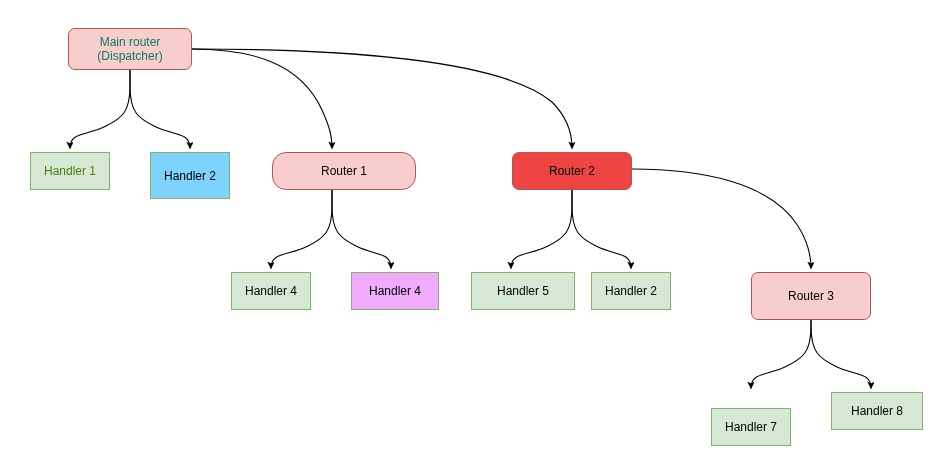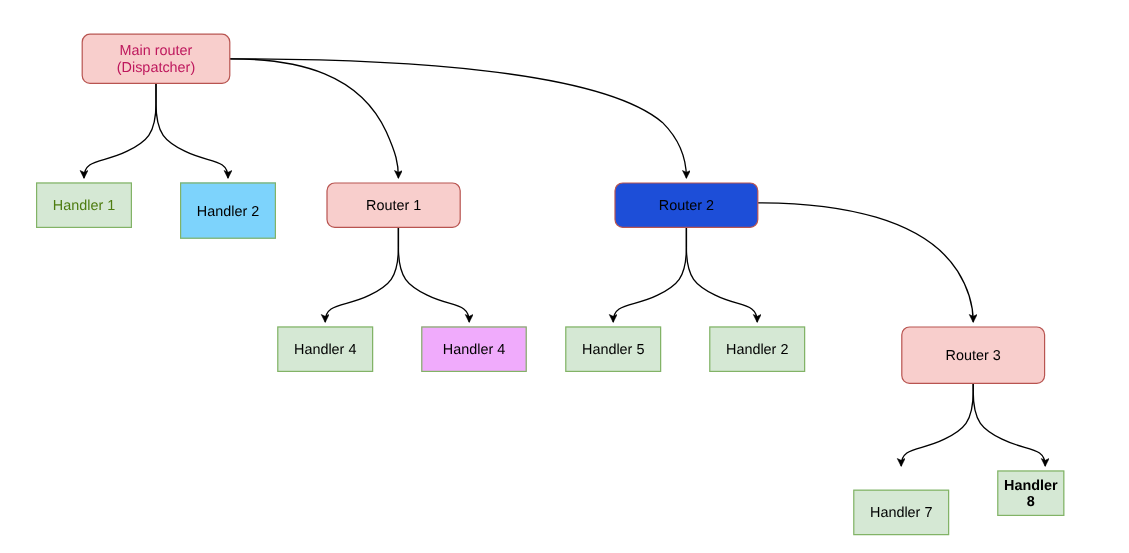--- a/index.html
+++ b/index.html
@@ -71,52 +71,52 @@
         <path d="M 332 190 L 332 206 C 332 232 340 238 356 246 C 376 256 391 252 391 268" marker-end="url(#arrowhead)" stroke="#000000"></path>
         <path d="M 572 190 L 572 206 C 572 232 564 238 548 246 C 528 256 511 252 511 268" marker-end="url(#arrowhead)" stroke="#000000"></path>
         <path d="M 572 190 L 572 206 C 572 232 580 238 596 246 C 616 256 631 252 631 268" marker-end="url(#arrowhead)" stroke="#000000"></path>
         <path d="M 632 169 C 700 169 770 182 798 226 C 808 242 811 256 811 268" marker-end="url(#arrowhead)" stroke="#000000"></path>
         <path d="M 811 310 L 811 326 C 811 352 803 358 787 366 C 767 376 751 372 751 388" marker-end="url(#arrowhead)" stroke="#000000"></path>
         <path d="M 811 310 L 811 326 C 811 352 819 358 835 366 C 855 376 871 372 871 388" marker-end="url(#arrowhead)" stroke="#000000"></path>
       </g>
   </svg>
 
   <div id="nodes-group">
-      <div class="node node-router" style="left: 68px; top: 28px; width: 124px; height: 42px; background: rgb(248, 206, 204); border-color: rgb(184, 84, 80); color: #be185d;">
+      <div class="node node-router" style="left: 68px; top: 28px; width: 124px; height: 42px; background: rgb(248, 206, 204); border-color: rgb(184, 84, 80); color: #0f766e;">
         <span class="node-label">Main router
 (Dispatcher)</span>
       </div>
       <div class="node node-handler" style="left: 30px; top: 152px; width: 80px; height: 38px; background: rgb(213, 232, 212); border-color: rgb(130, 179, 102); color: #4d7c0f;">
         <span class="node-label">Handler 1</span>
       </div>
       <div class="node node-handler" style="left: 150px; top: 152px; width: 80px; height: 47px; background: #7dd3fc; border-color: rgb(130, 179, 102); color: rgb(0, 0, 0);">
         <span class="node-label">Handler 2</span>
       </div>
-      <div class="node node-router" style="left: 272px; top: 152px; width: 112px; height: 38px; background: rgb(248, 206, 204); border-color: rgb(184, 84, 80); color: rgb(0, 0, 0);">
+      <div class="node node-router" style="left: 272px; top: 152px; width: 144px; height: 38px; background: rgb(248, 206, 204); border-color: rgb(184, 84, 80); color: rgb(0, 0, 0); border-radius: 14px;">
         <span class="node-label">Router 1</span>
       </div>
-      <div class="node node-router" style="left: 512px; top: 152px; width: 120px; height: 38px; background: #1d4ed8; border-color: rgb(184, 84, 80); color: rgb(0, 0, 0);">
+      <div class="node node-router" style="left: 512px; top: 152px; width: 120px; height: 38px; background: #ef4444; border-color: rgb(184, 84, 80); color: rgb(0, 0, 0);">
         <span class="node-label">Router 2</span>
       </div>
       <div class="node node-handler" style="left: 231px; top: 272px; width: 80px; height: 38px; background: rgb(213, 232, 212); border-color: rgb(130, 179, 102); color: rgb(0, 0, 0);">
         <span class="node-label">Handler 4</span>
       </div>
       <div class="node node-handler" style="left: 351px; top: 272px; width: 88px; height: 38px; background: #f0abfc; border-color: rgb(130, 179, 102); color: rgb(0, 0, 0);">
         <span class="node-label">Handler 4</span>
       </div>
-      <div class="node node-handler" style="left: 471px; top: 272px; width: 80px; height: 38px; background: rgb(213, 232, 212); border-color: rgb(130, 179, 102); color: rgb(0, 0, 0);">
+      <div class="node node-handler" style="left: 471px; top: 272px; width: 104px; height: 38px; background: rgb(213, 232, 212); border-color: rgb(130, 179, 102); color: rgb(0, 0, 0);">
         <span class="node-label">Handler 5</span>
       </div>
       <div class="node node-handler" style="left: 591px; top: 272px; width: 80px; height: 38px; background: rgb(213, 232, 212); border-color: rgb(130, 179, 102); color: rgb(0, 0, 0);">
         <span class="node-label">Handler 2</span>
       </div>
       <div class="node node-router" style="left: 751px; top: 272px; width: 120px; height: 48px; background: rgb(248, 206, 204); border-color: rgb(184, 84, 80); color: rgb(0, 0, 0);">
         <span class="node-label">Router 3</span>
       </div>
       <div class="node node-handler" style="left: 711px; top: 408px; width: 80px; height: 38px; background: rgb(213, 232, 212); border-color: rgb(130, 179, 102); color: rgb(0, 0, 0);">
         <span class="node-label">Handler 7</span>
       </div>
-      <div class="node node-handler" style="left: 831px; top: 392px; width: 56px; height: 38px; background: rgb(213, 232, 212); border-color: rgb(130, 179, 102); color: rgb(0, 0, 0); font-weight: bold;">
+      <div class="node node-handler" style="left: 831px; top: 392px; width: 92px; height: 38px; background: rgb(213, 232, 212); border-color: rgb(130, 179, 102); color: rgb(0, 0, 0);">
         <span class="node-label">Handler 8</span>
       </div>
     </div>
 
 </div>
 
 </body></html>

